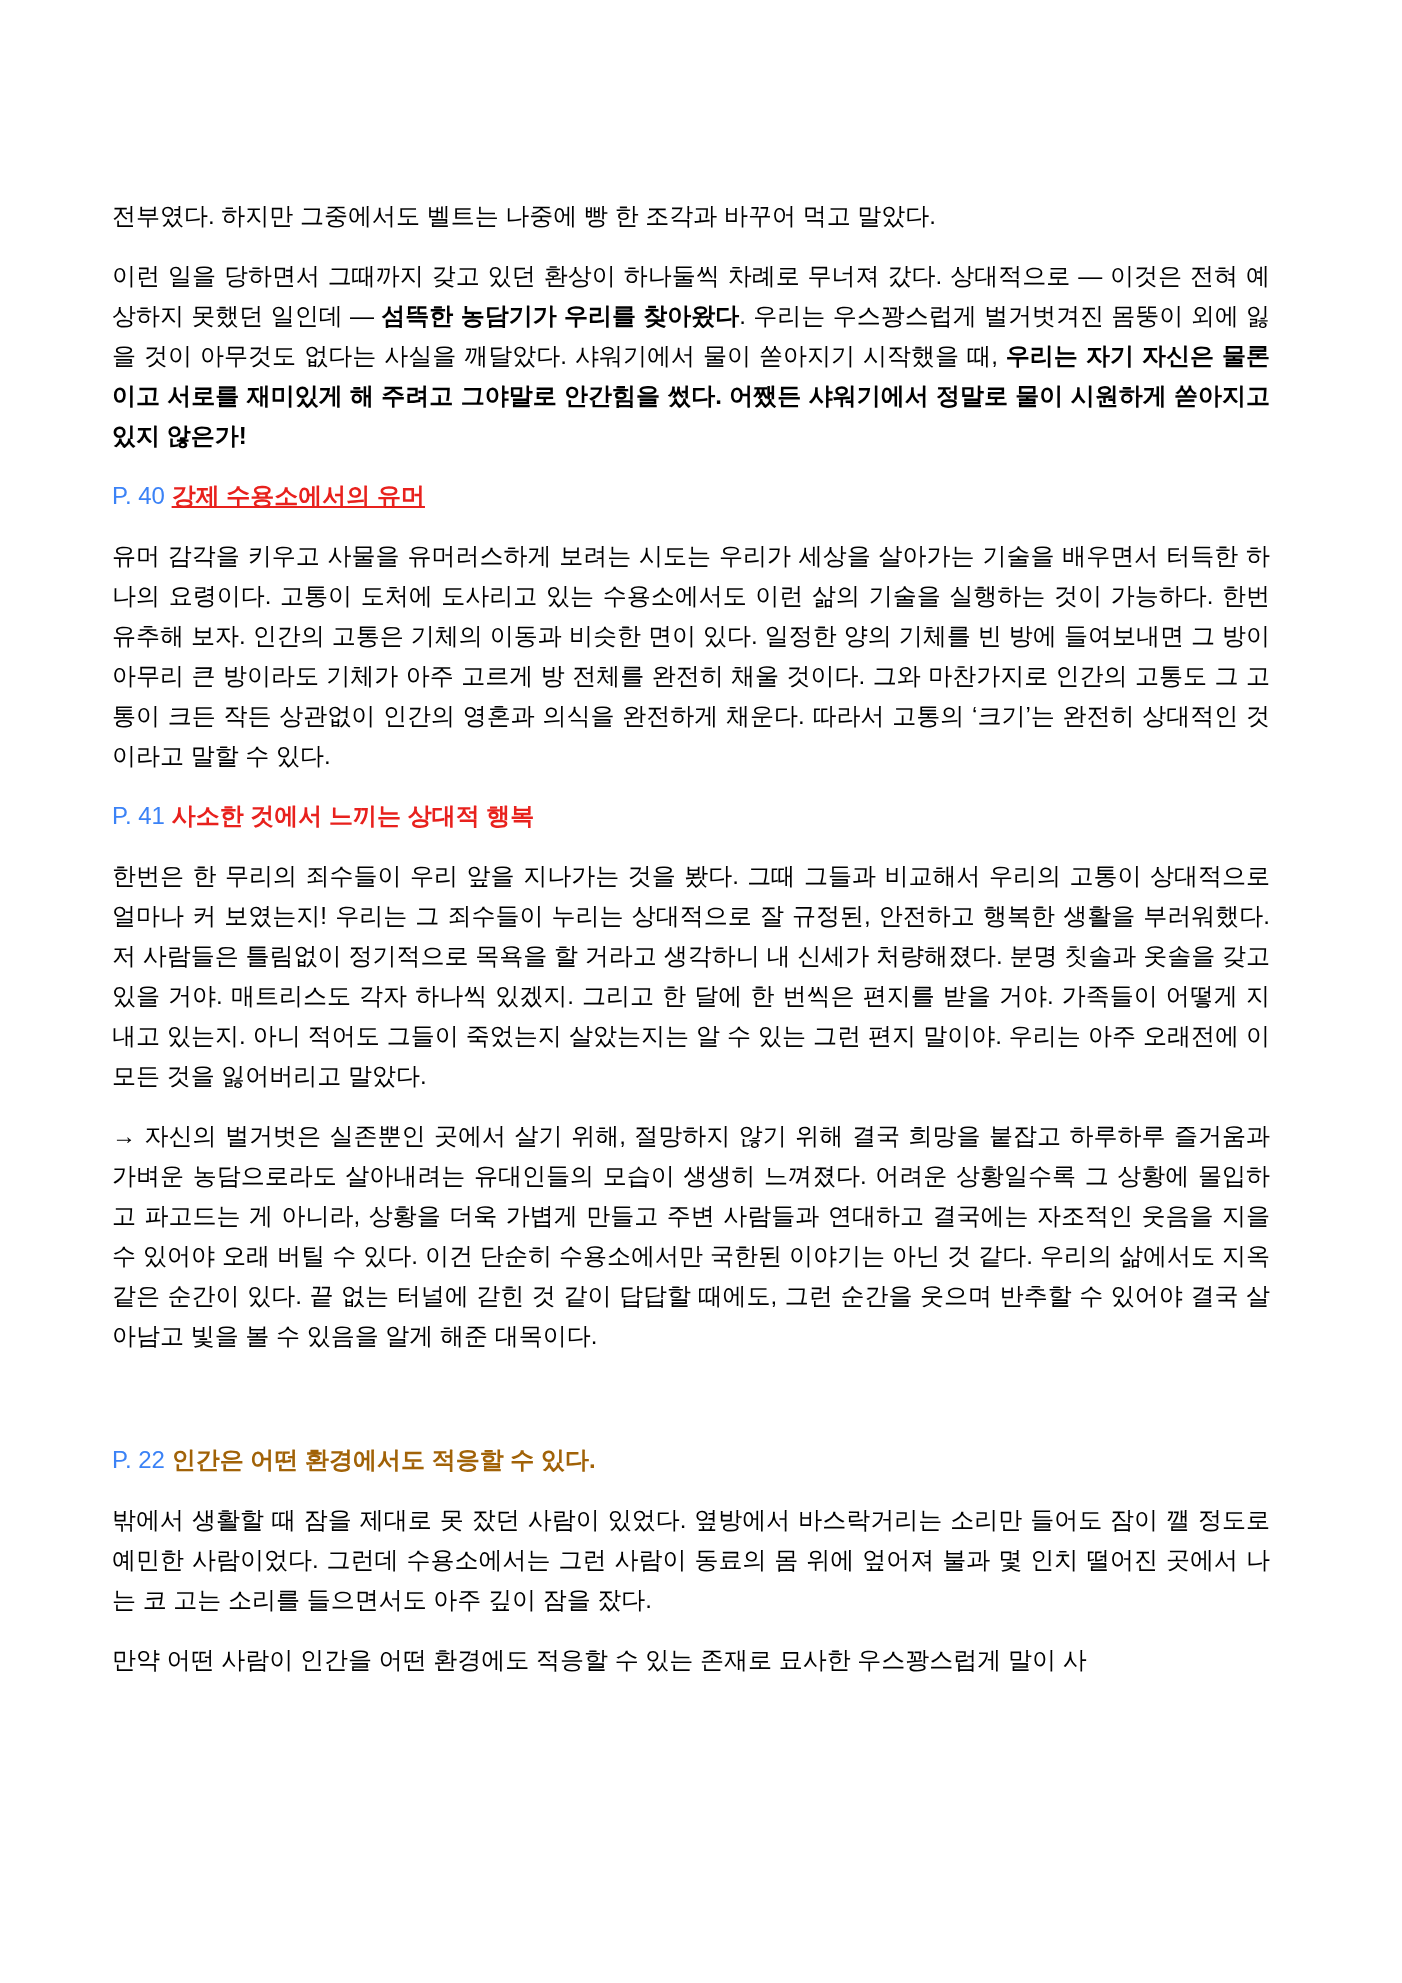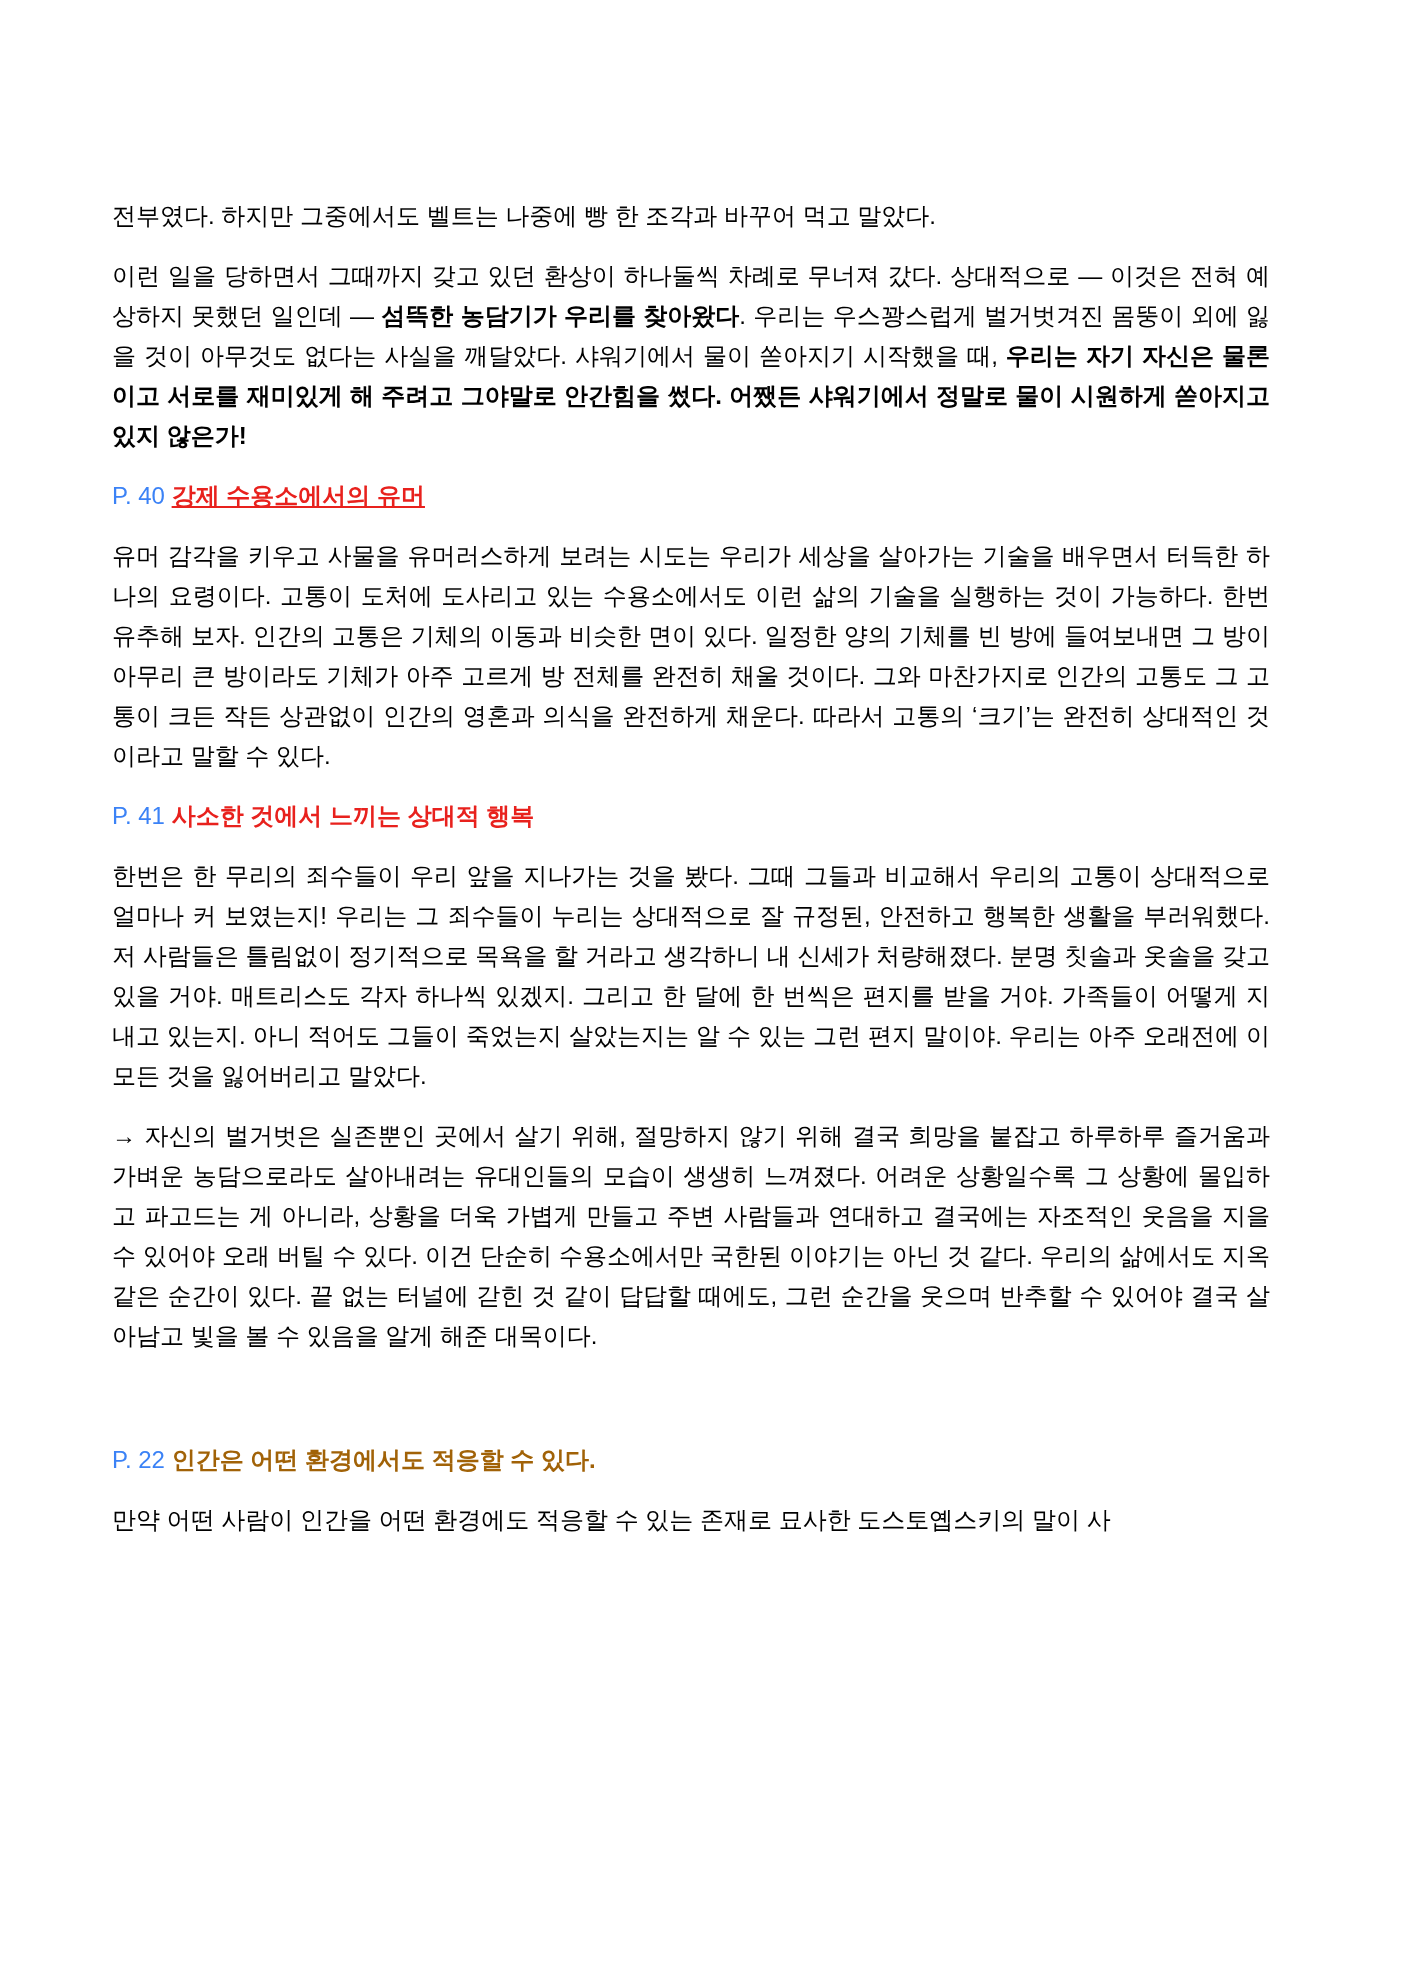--- a/index.html
+++ b/index.html
@@ -56,15 +56,16 @@
   <section>
       <p class="para"><span class="seg-regular">전부였다. 하지만 그중에서도 벨트는 나중에 빵 한 조각과 바꾸어 먹고 말았다.</span></p>
       <p class="para"><span class="seg-regular">이런 일을 당하면서 그때까지 갖고 있던 환상이 하나둘씩 차례로 무너져 갔다. 상대적으로 — 이것은 전혀 예상하지 못했던 일인데 — </span><span class="seg-bold">섬뜩한 농담기가 우리를 찾아왔다</span><span class="seg-regular">. 우리는 우스꽝스럽게 벌거벗겨진 몸뚱이 외에 잃을 것이 아무것도 없다는 사실을 깨달았다. 샤워기에서 물이 쏟아지기 시작했을 때, </span><span class="seg-bold">우리는 자기 자신은 물론이고 서로를 재미있게 해 주려고 그야말로 안간힘을 썼다. 어쨌든 샤워기에서 정말로 물이 시원하게 쏟아지고 있지 않은가!</span></p>
       <h2 class="section-heading"><span class="heading-page-ref">P. 40</span> <span class="heading-title" style="color: rgb(232, 33, 29); text-decoration: underline;">강제 수용소에서의 유머</span></h2>
       <p class="para"><span class="seg-regular">유머 감각을 키우고 사물을 유머러스하게 보려는 시도는 우리가 세상을 살아가는 기술을 배우면서 터득한 하나의 요령이다. 고통이 도처에 도사리고 있는 수용소에서도 이런 삶의 기술을 실행하는 것이 가능하다. 한번 유추해 보자. 인간의 고통은 기체의 이동과 비슷한 면이 있다. 일정한 양의 기체를 빈 방에 들여보내면 그 방이 아무리 큰 방이라도 기체가 아주 고르게 방 전체를 완전히 채울 것이다. 그와 마찬가지로 인간의 고통도 그 고통이 크든 작든 상관없이 인간의 영혼과 의식을 완전하게 채운다. 따라서 고통의 ‘크기’는 완전히 상대적인 것이라고 말할 수 있다.</span></p>
       <h2 class="section-heading"><span class="heading-page-ref">P. 41</span> <span class="heading-title" style="color: rgb(232, 33, 29);">사소한 것에서 느끼는 상대적 행복</span></h2>
       <p class="para"><span class="seg-regular">한번은 한 무리의 죄수들이 우리 앞을 지나가는 것을 봤다. 그때 그들과 비교해서 우리의 고통이 상대적으로 얼마나 커 보였는지! 우리는 그 죄수들이 누리는 상대적으로 잘 규정된, 안전하고 행복한 생활을 부러워했다. 저 사람들은 틀림없이 정기적으로 목욕을 할 거라고 생각하니 내 신세가 처량해졌다. 분명 칫솔과 옷솔을 갖고 있을 거야. 매트리스도 각자 하나씩 있겠지. 그리고 한 달에 한 번씩은 편지를 받을 거야. 가족들이 어떻게 지내고 있는지. 아니 적어도 그들이 죽었는지 살았는지는 알 수 있는 그런 편지 말이야. 우리는 아주 오래전에 이 모든 것을 잃어버리고 말았다.</span></p>
       <p class="para"><span class="seg-regular">→ 자신의 벌거벗은 실존뿐인 곳에서 살기 위해, 절망하지 않기 위해 결국 희망을 붙잡고 하루하루 즐거움과 가벼운 농담으로라도 살아내려는 유대인들의 모습이 생생히 느껴졌다. 어려운 상황일수록 그 상황에 몰입하고 파고드는 게 아니라, 상황을 더욱 가볍게 만들고 주변 사람들과 연대하고 결국에는 자조적인 웃음을 지을 수 있어야 오래 버틸 수 있다. 이건 단순히 수용소에서만 국한된 이야기는 아닌 것 같다. 우리의 삶에서도 지옥같은 순간이 있다. 끝 없는 터널에 갇힌 것 같이 답답할 때에도, 그런 순간을 웃으며 반추할 수 있어야 결국 살아남고 빛을 볼 수 있음을 알게 해준 대목이다.</span></p>
       <div class="v-spacer"></div>
       <h2 class="section-heading"><span class="heading-page-ref">P. 22</span> <span class="heading-title" style="color: #a16207;">인간은 어떤 환경에서도 적응할 수 있다.</span></h2>
-      <p class="para"><span class="seg-regular">만약 어떤 사람이 인간을 어떤 환경에도 적응할 수 있는 존재로 묘사한 도스토옙스키의 말이 사</span></p>
+      <p class="para"><span class="seg-regular">밖에서 생활할 때 잠을 제대로 못 잤던 사람이 있었다. 옆방에서 바스락거리는 소리만 들어도 잠이 깰 정도로 예민한 사람이었다. 그런데 수용소에서는 그런 사람이 동료의 몸 위에 엎어져 불과 몇 인치 떨어진 곳에서 나는 코 고는 소리를 들으면서도 아주 깊이 잠을 잤다.</span></p>
+      <p class="para"><span class="seg-regular">만약 어떤 사람이 인간을 어떤 환경에도 적응할 수 있는 존재로 묘사한 우스꽝스럽게 말이 사</span></p>
     </section>
 </main>
 
 </body></html>

